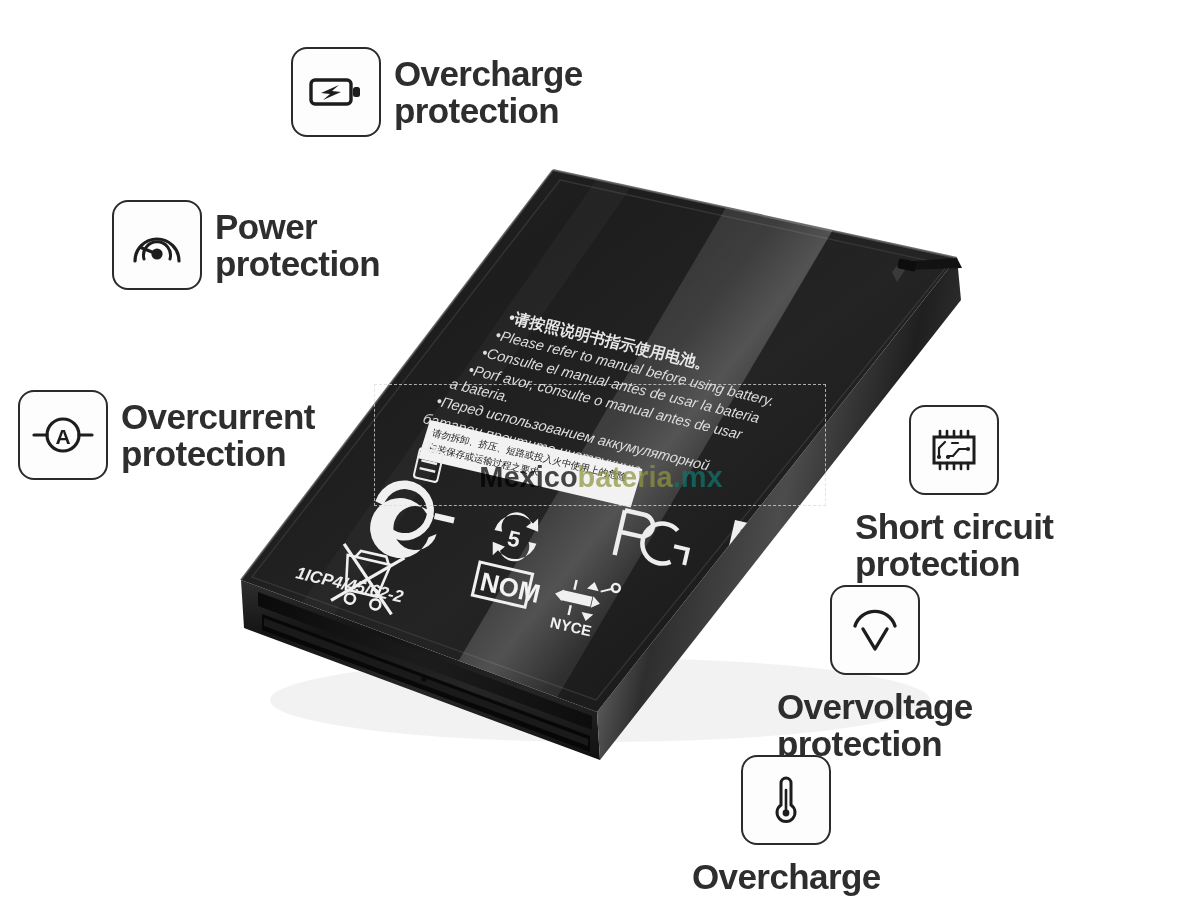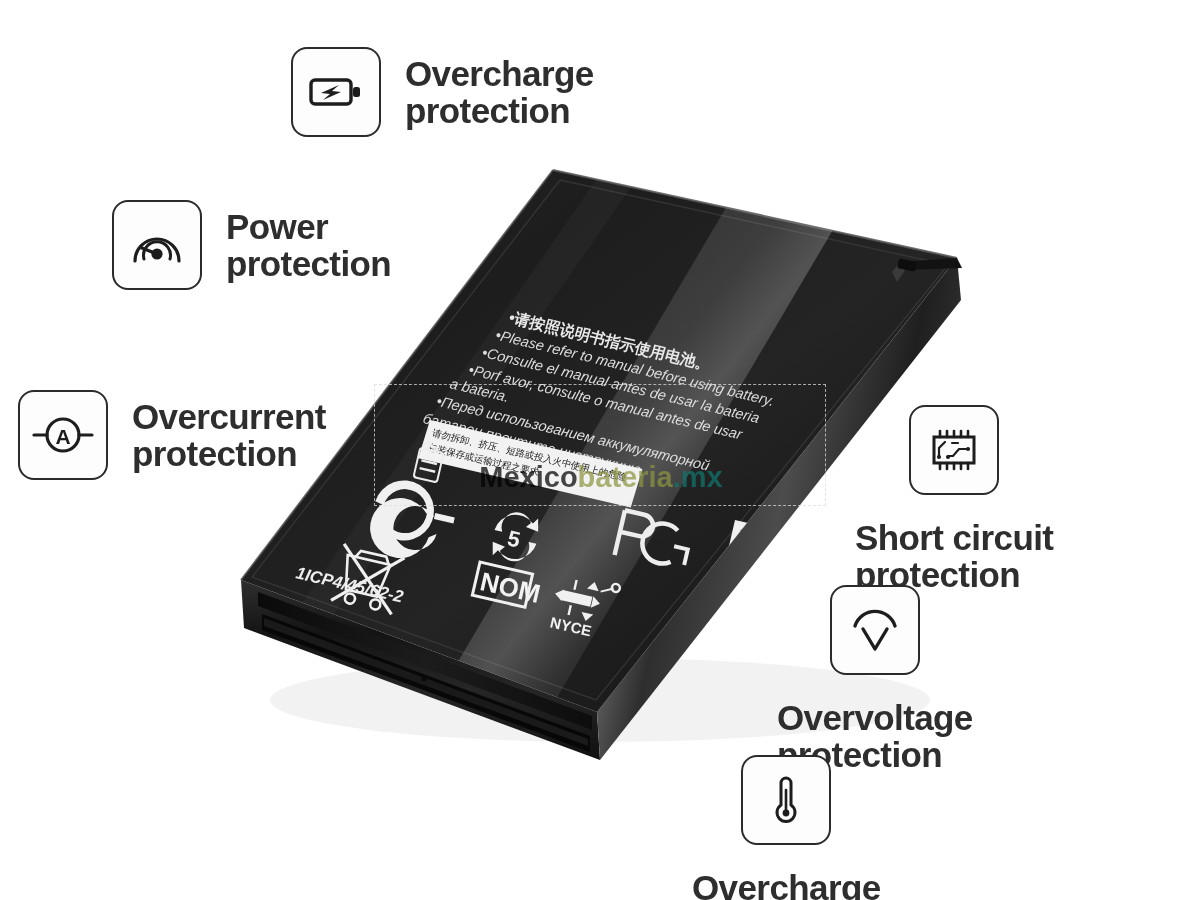--- a/index.html
+++ b/index.html
@@ -19,21 +19,21 @@
     position: absolute;
     inset: 0;
     background: #ffffff;
   }
 
   
   .feature {
     position: absolute;
     display: flex;
     align-items: center;
-    gap: 24px;
+    gap: 13px;
     z-index: 40;
   }
   .feature.right-side { flex-direction: column; }
 
   .icon-box {
     width: 90px;
     height: 90px;
     flex: 0 0 90px;
     border: 2.5px solid #2b2b2b;
     border-radius: 16px;

